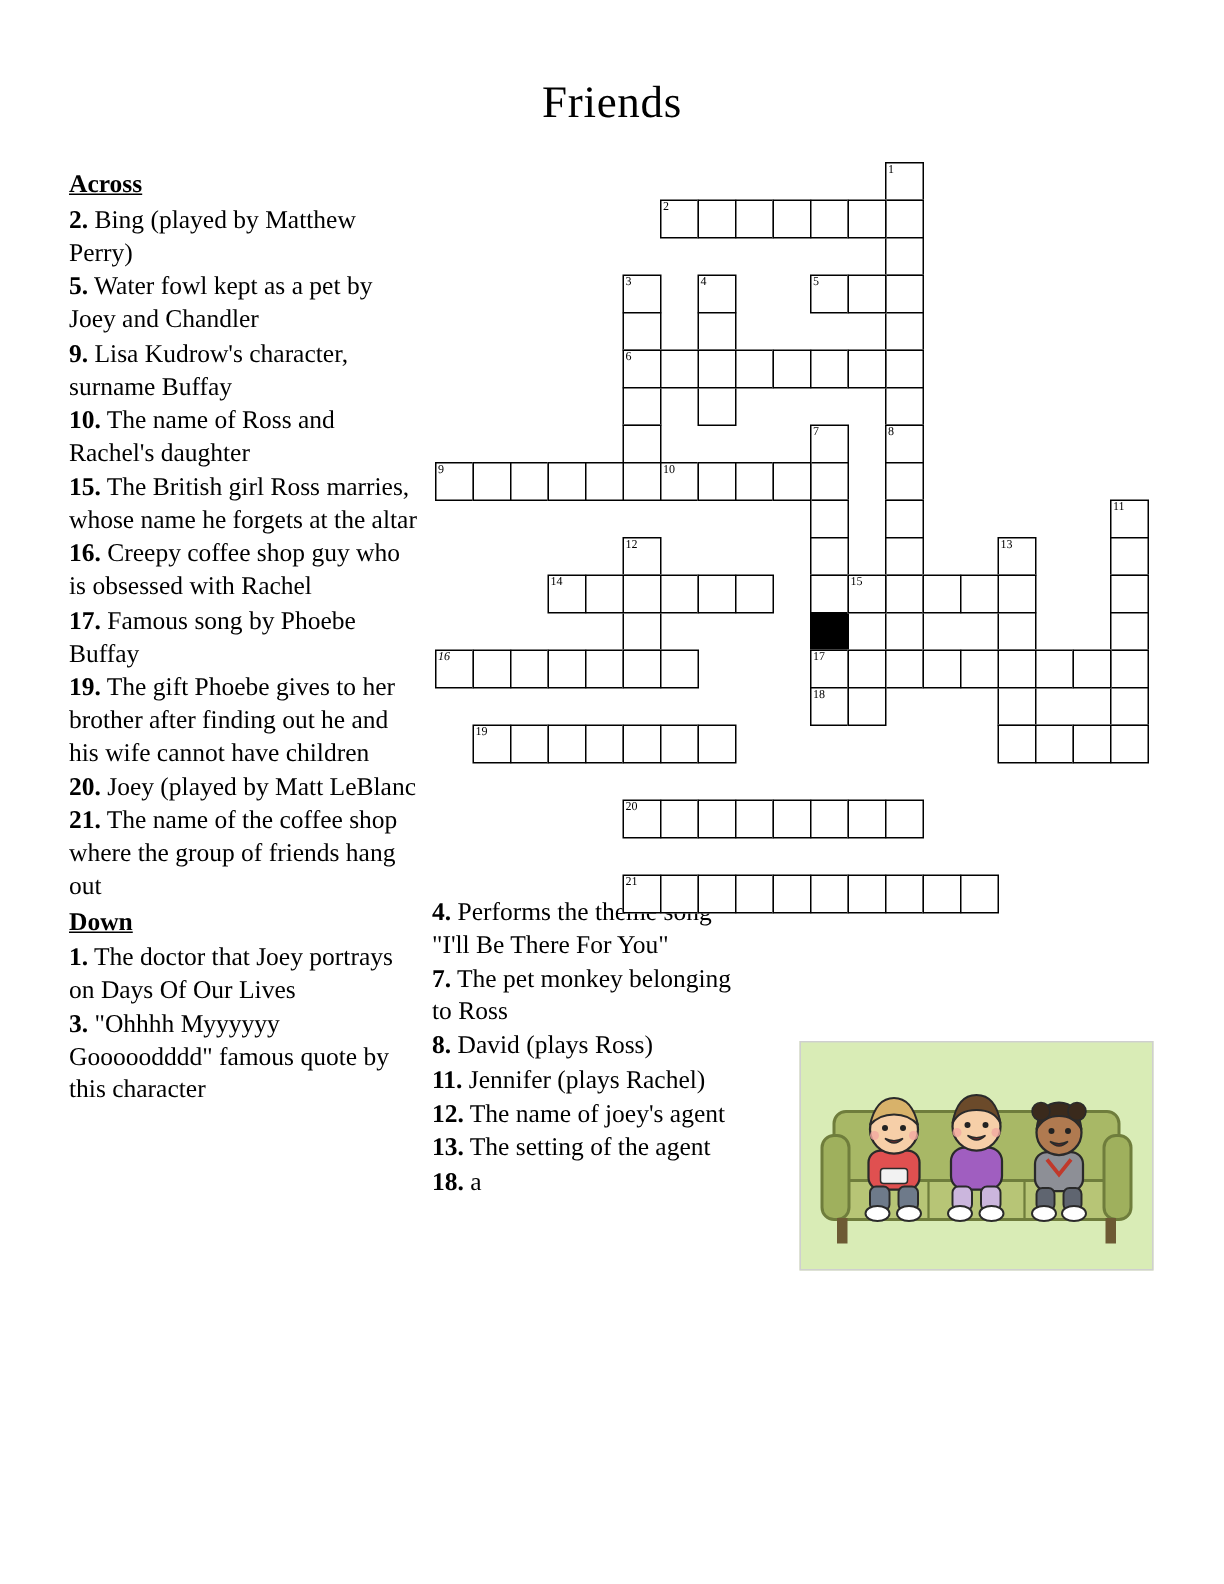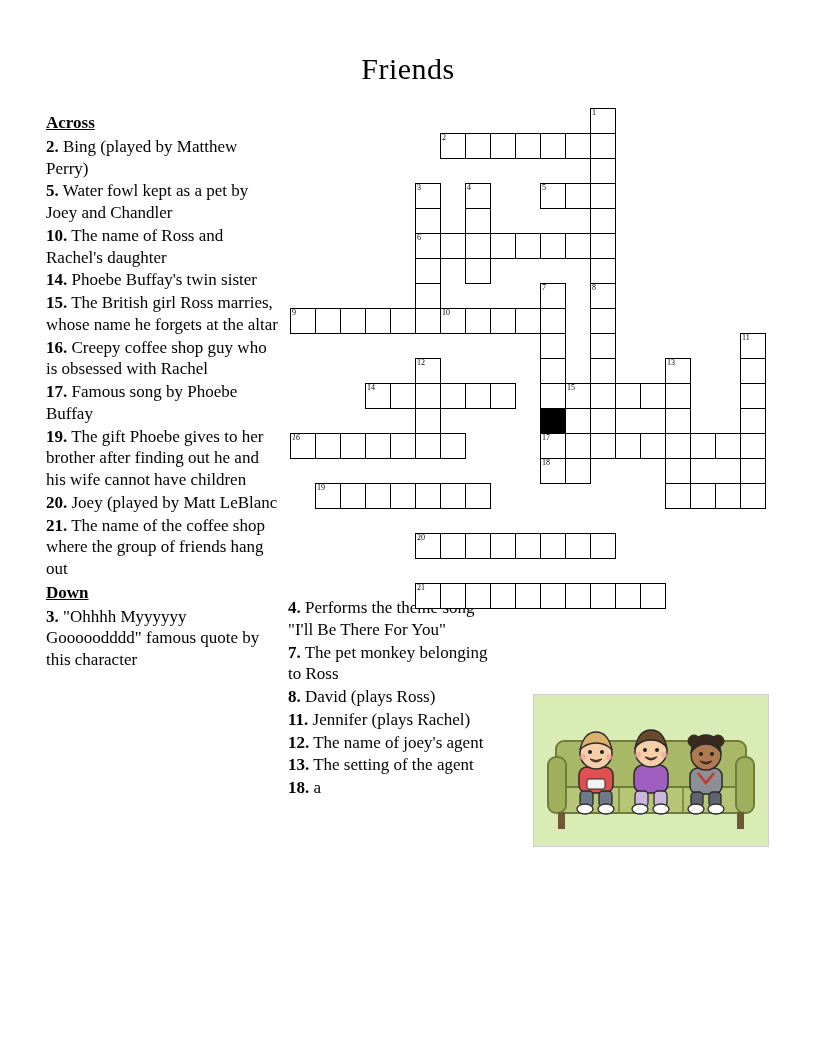--- a/index.html
+++ b/index.html
@@ -101,31 +101,32 @@
 </head>
 <body>
 
 <h1 id="title">Friends</h1>
 
 <div id="col-left" class="clue-col">
   <div class="section-head">Across</div>
   <div id="across-list">
       <p class="clue"><span class="num">2.</span><span> Bing (played by Matthew Perry)</span></p>
       <p class="clue"><span class="num">5.</span><span> Water fowl kept as a pet by Joey and Chandler</span></p>
+      <p class="clue"><span class="num">9.</span><span> Lisa Kudrow's character, surname Buffay</span></p>
       <p class="clue"><span class="num">10.</span><span> The name of Ross and Rachel's daughter</span></p>
-      <p class="clue"><span class="num">14.</span><span> Phoebe Buffay's twin sister</span></p>
       <p class="clue"><span class="num">15.</span><span> The British girl Ross marries, whose name he forgets at the altar</span></p>
       <p class="clue"><span class="num">16.</span><span> Creepy coffee shop guy who is obsessed with Rachel</span></p>
       <p class="clue"><span class="num">17.</span><span> Famous song by Phoebe Buffay</span></p>
       <p class="clue"><span class="num">19.</span><span> The gift Phoebe gives to her brother after finding out he and his wife cannot have children</span></p>
       <p class="clue"><span class="num">20.</span><span> Joey (played by Matt LeBlanc</span></p>
       <p class="clue"><span class="num">21.</span><span> The name of the coffee shop where the group of friends hang out</span></p>
     </div>
   <div class="section-head" style="margin-top:2px;">Down</div>
   <div id="down-left-list">
+      <p class="clue"><span class="num">1.</span><span> The doctor that Joey portrays on Days Of Our Lives</span></p>
       <p class="clue"><span class="num">3.</span><span> "Ohhhh Myyyyyy Gooooodddd" famous quote by this character</span></p>
     </div>
 </div>
 
 <div id="col-mid" class="clue-col">
   <div id="down-mid-list">
       <p class="clue"><span class="num">4.</span><span> Performs the theme song "I'll Be There For You"</span></p>
       <p class="clue"><span class="num">7.</span><span> The pet monkey belonging to Ross</span></p>
       <p class="clue"><span class="num">8.</span><span> David (plays Ross)</span></p>
       <p class="clue"><span class="num">11.</span><span> Jennifer (plays Rachel)</span></p>

